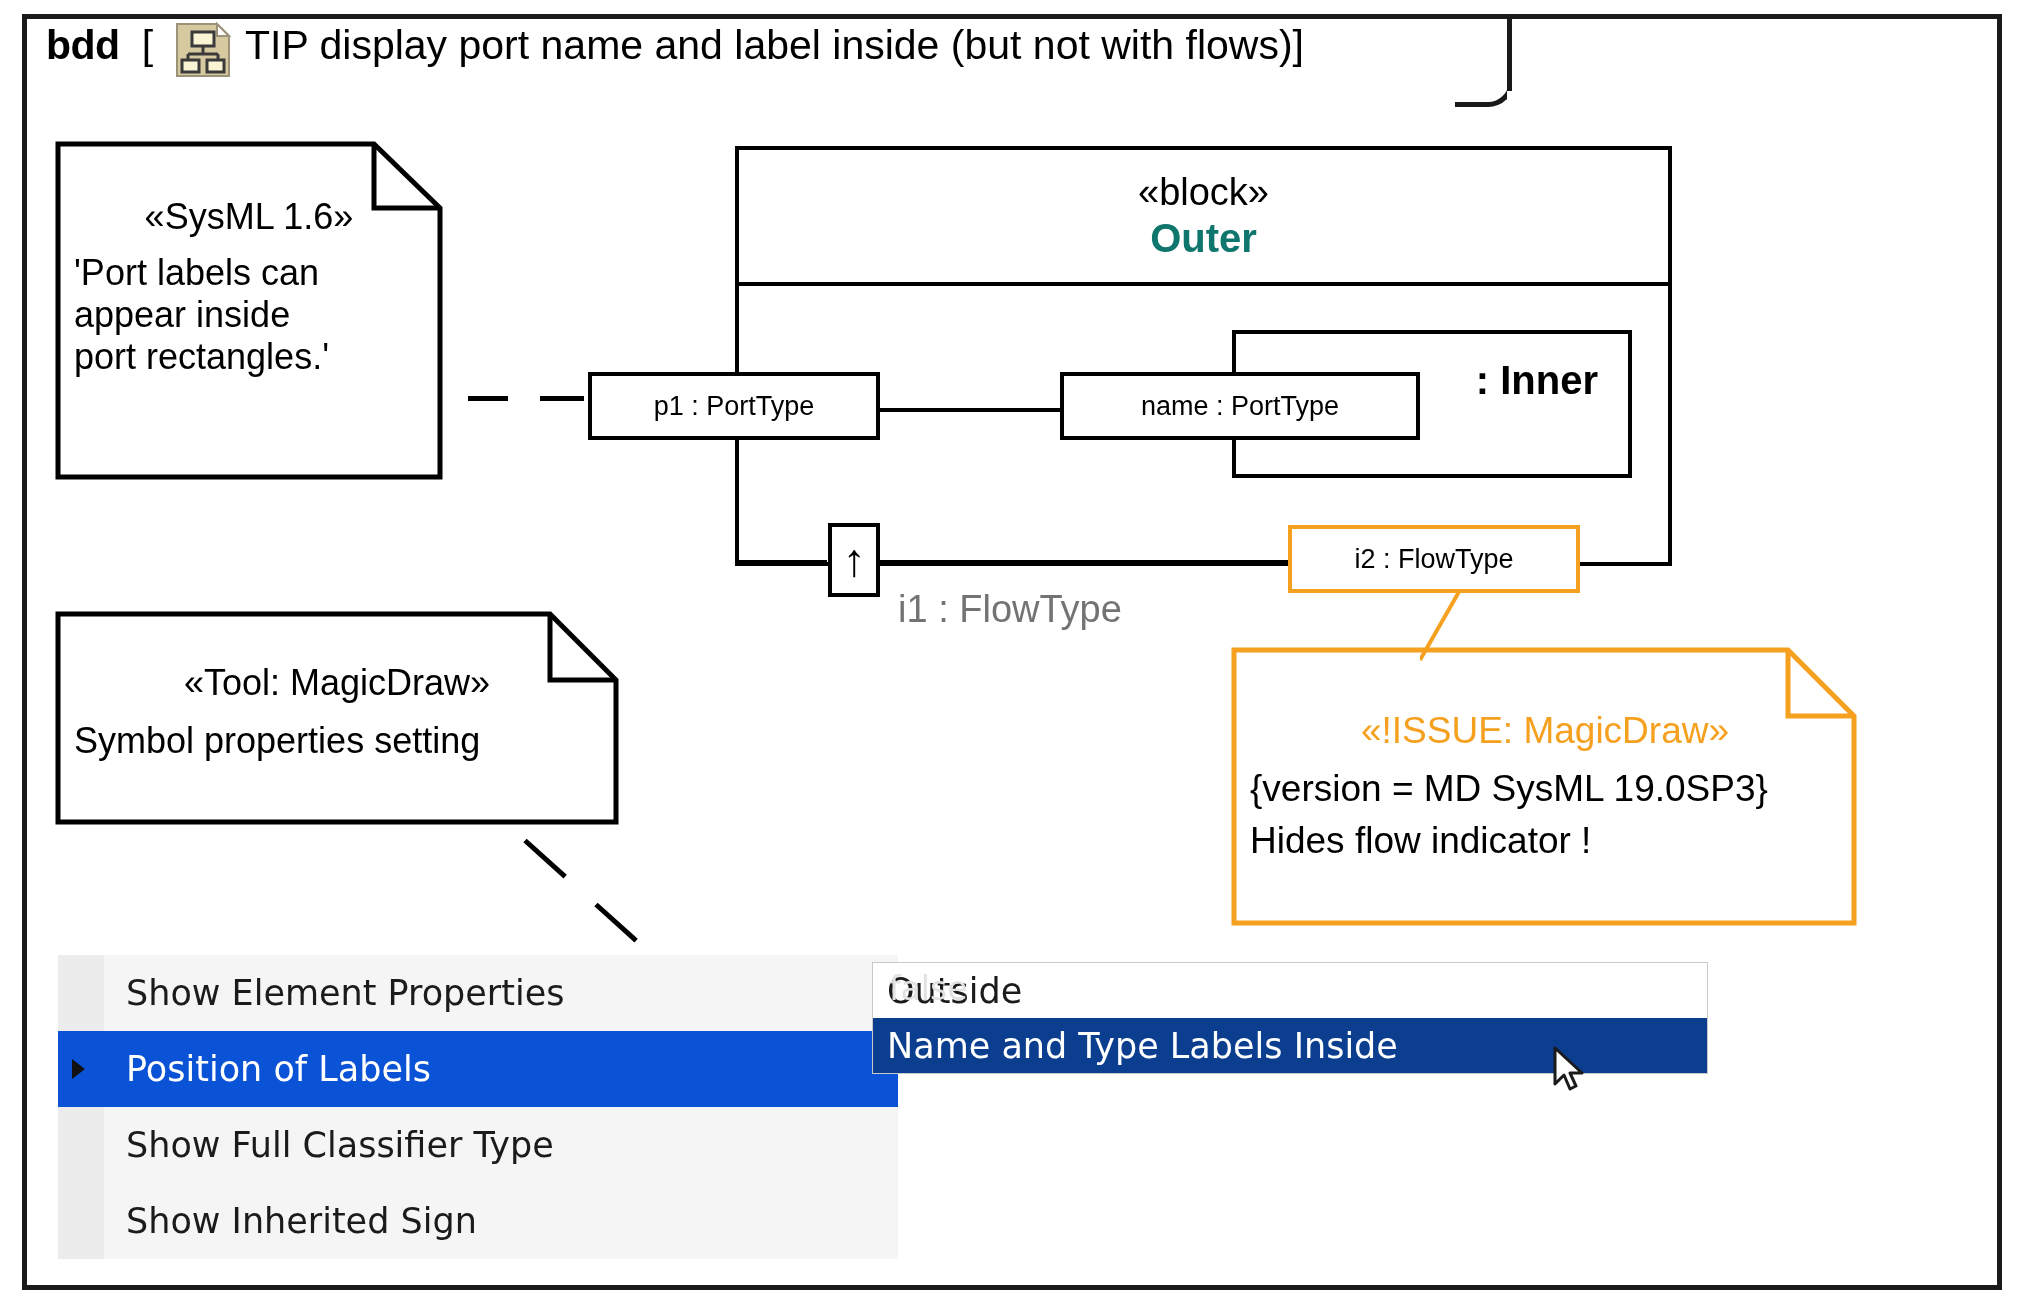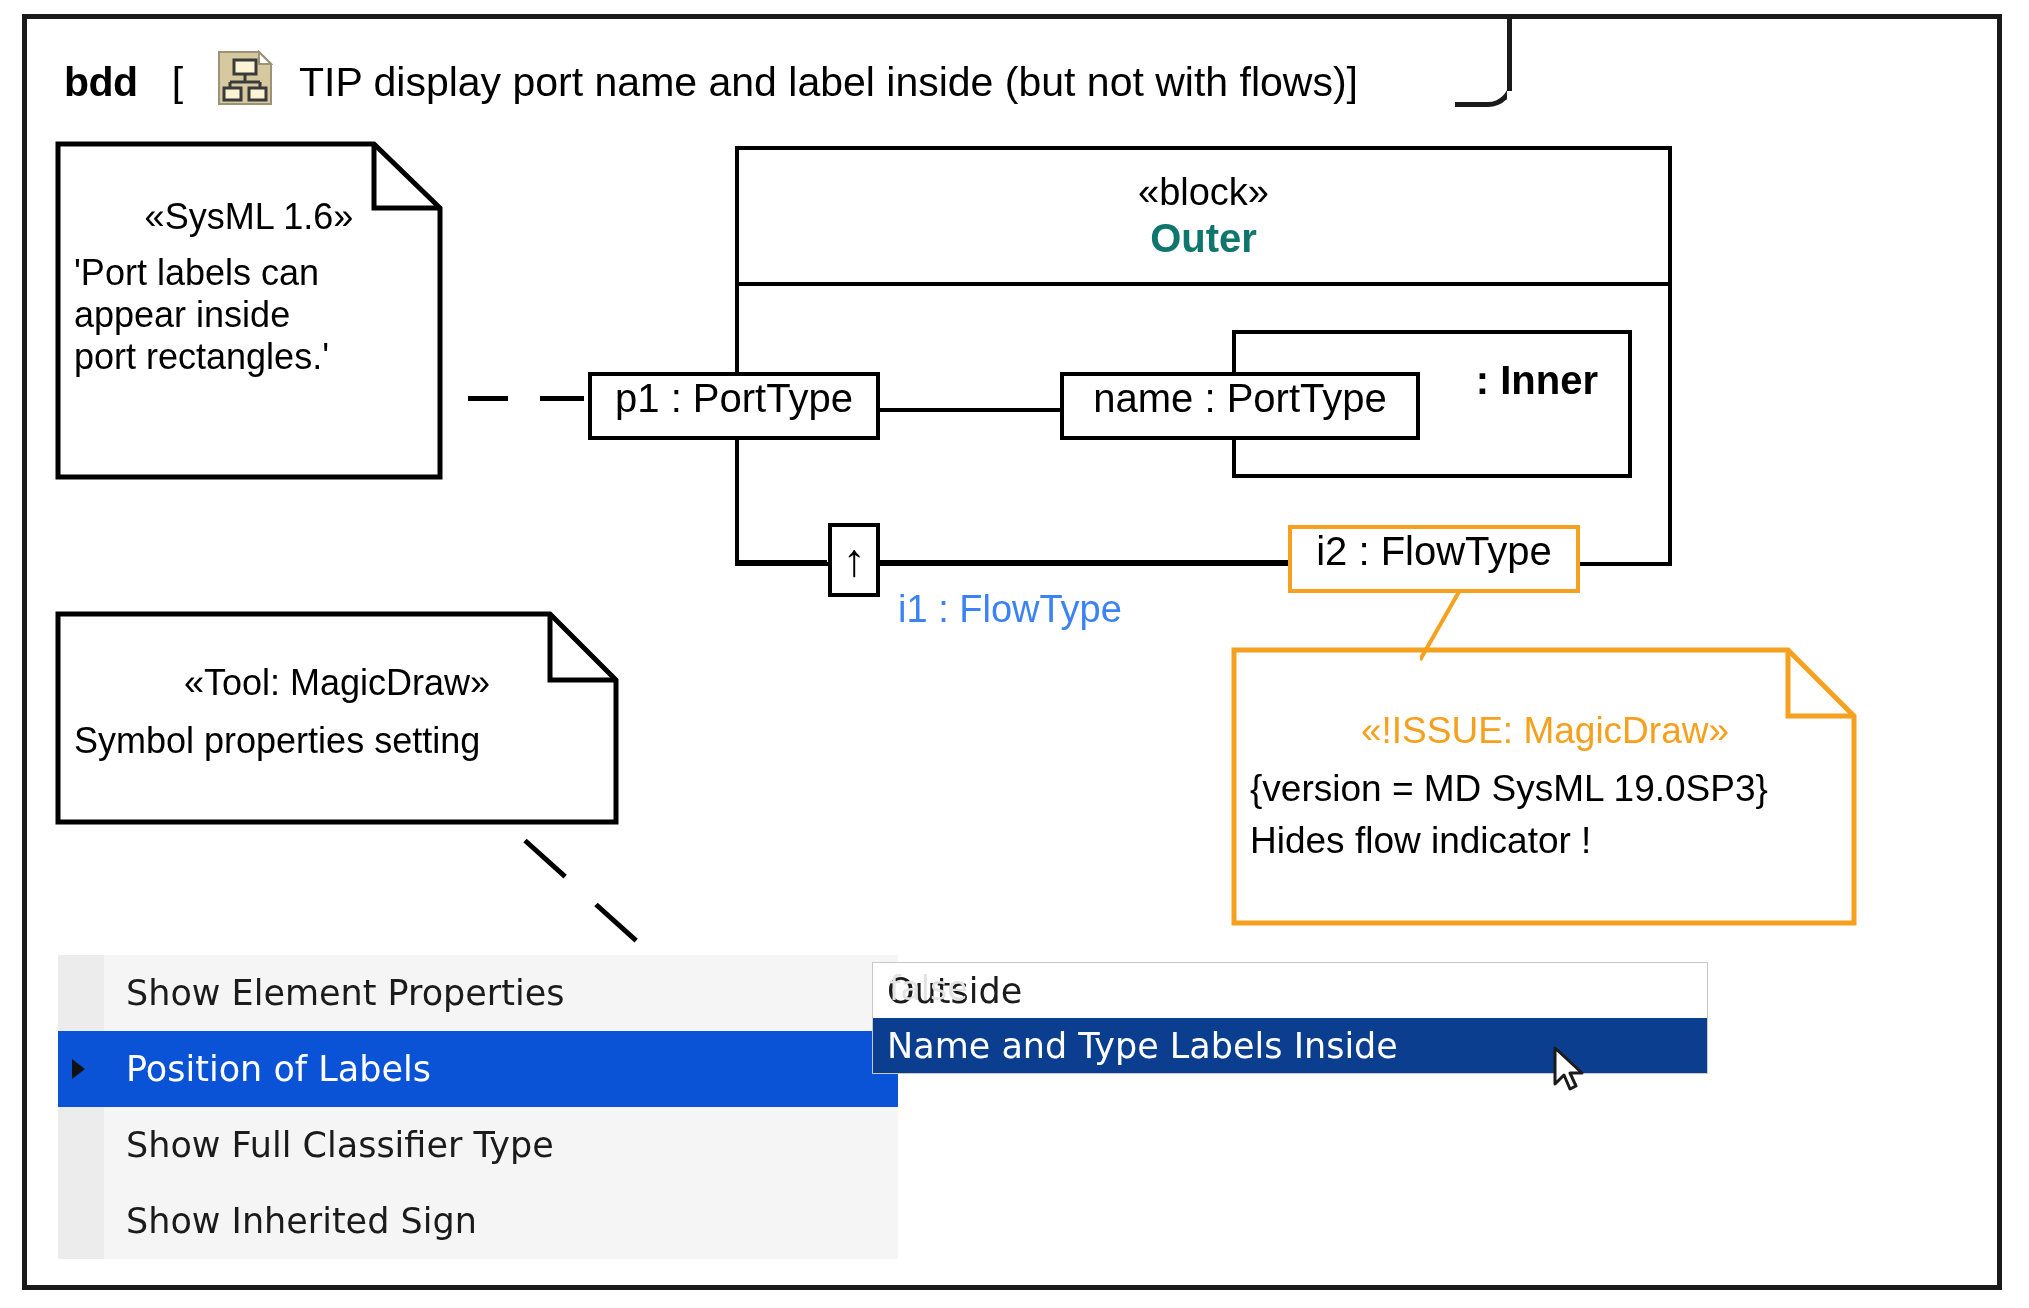--- a/index.html
+++ b/index.html
@@ -59,25 +59,25 @@
     content: "";
     position: absolute;
     left: -6px; top: -18px;
     width: 60px; height: 38px;
     border-bottom: 5px solid #1a1a1a;
     border-right: 5px solid #1a1a1a;
     border-bottom-right-radius: 26px;
   }
   .tab-content {
     position: absolute;
-    left: 64px; top: 22px;
+    left: 46px; top: 22px;
     height: 84px;
     display: flex;
-    align-items: flex-end;
-    gap: 12px;
+    align-items: flex-start;
+    gap: 0px;
   }
   .tab-kind {
     font-size: 41px;
     font-weight: bold;
     color: #000;
     letter-spacing: -0.5px;
   }
   .tab-bracket-l { font-size: 41px; color: #000; margin-left: 22px; }
   .tab-title {
     font-size: 41px;
@@ -151,22 +151,23 @@
     color: #000;
   }
 
   
   .port {
     position: absolute;
     background: #fff;
     border: 4px solid #000;
     box-sizing: border-box;
     display: flex;
+    align-items: center;
     justify-content: center;
-    font-size: 40px;
+    font-size: 27px;
     color: #000;
     white-space: nowrap;
     z-index: 6;
     padding: 0 8px;
   }
   .port.orange { border-color: #F5A01E; }
 
   
   .flow-port {
     position: absolute;
@@ -176,21 +177,21 @@
     display: flex;
     align-items: center;
     justify-content: center;
     z-index: 6;
   }
   .flow-arrow { font-size: 46px; line-height: 1; color:#000; }
 
   .free-label {
     position: absolute;
     font-size: 38px;
-    color: #3b82f6;
+    color: #737373;
     white-space: nowrap;
   }
 
   
   .line {
     position: absolute;
     background: #000;
     z-index: 4;
   }
   .line-h { height: 4px; }

